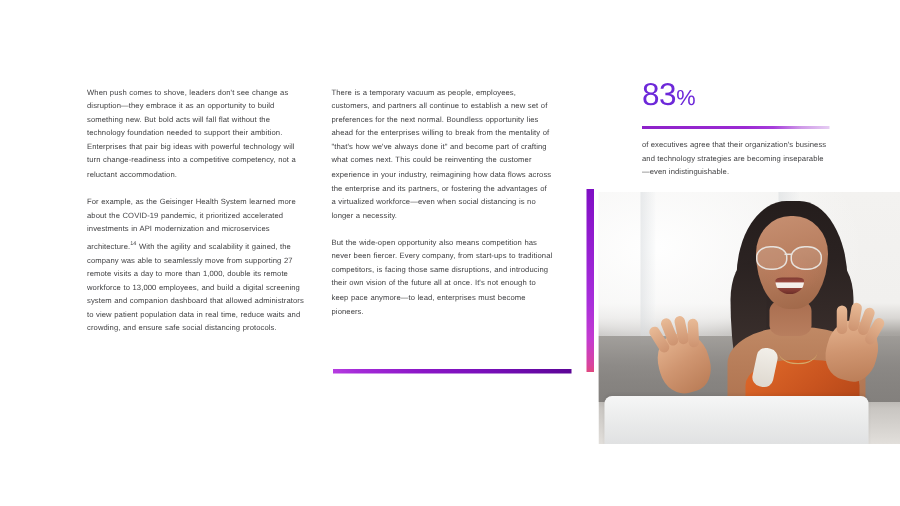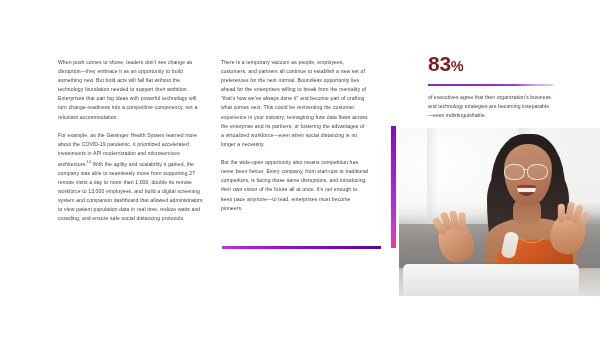--- a/index.html
+++ b/index.html
@@ -52,22 +52,22 @@
   
   .col-right {
     position: absolute;
     left: 428px;
     top: 52px;
     width: 125px;
   }
   .stat-number {
     font-size: 21px;
     line-height: 23px;
-    font-weight: 700;
-    color: #7f1d1d;
+    font-weight: 400;
+    color: #6d28d9;
     letter-spacing: -0.3px;
     margin: 0;
   }
   .stat-number .pct { font-size: 14.5px; }
 
   .stat-rule {
     margin-top: 6px;
     height: 2.2px;
     width: 125px;
     background: linear-gradient(to right,

